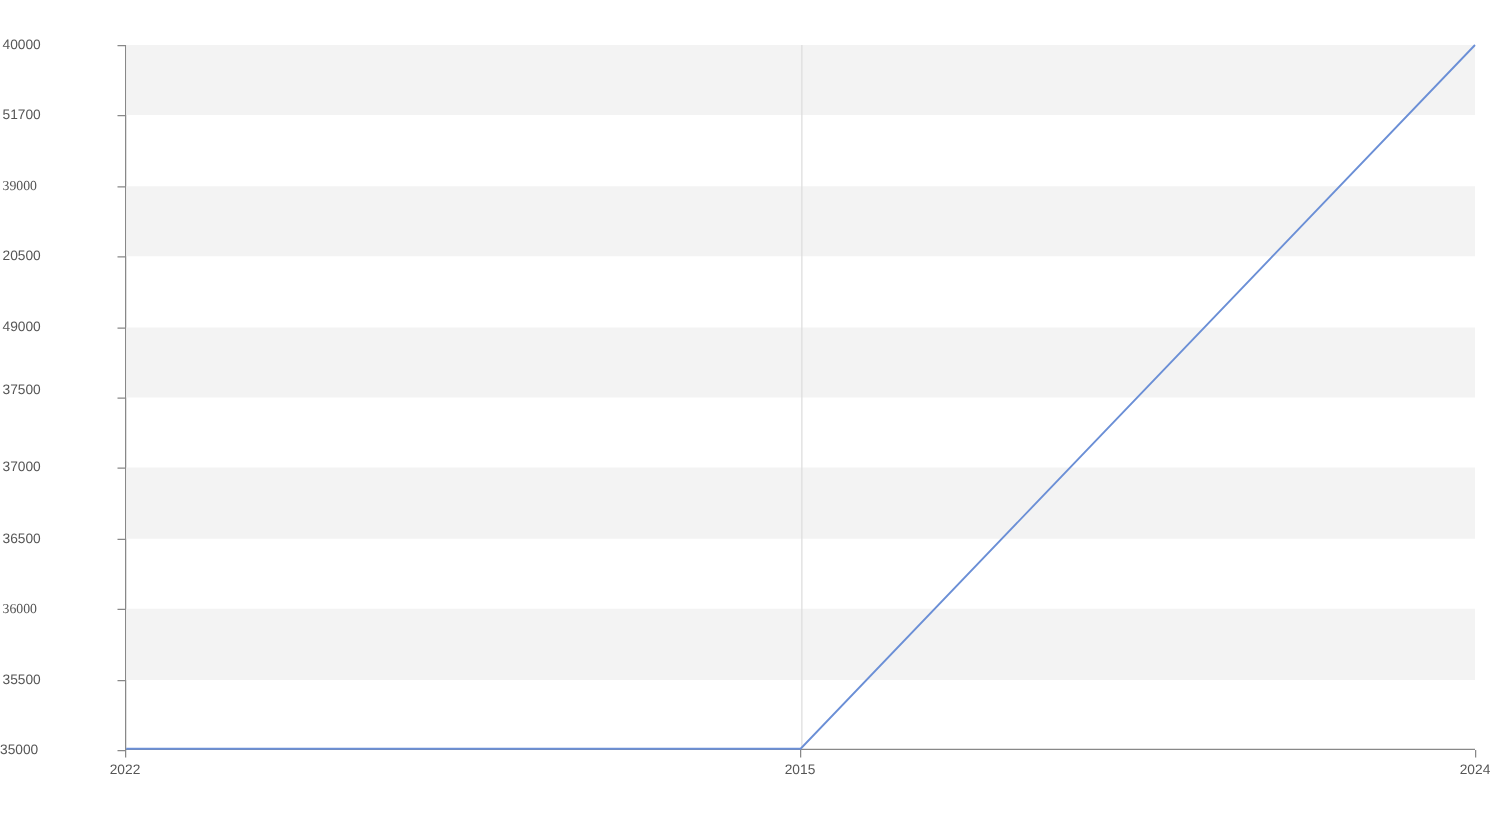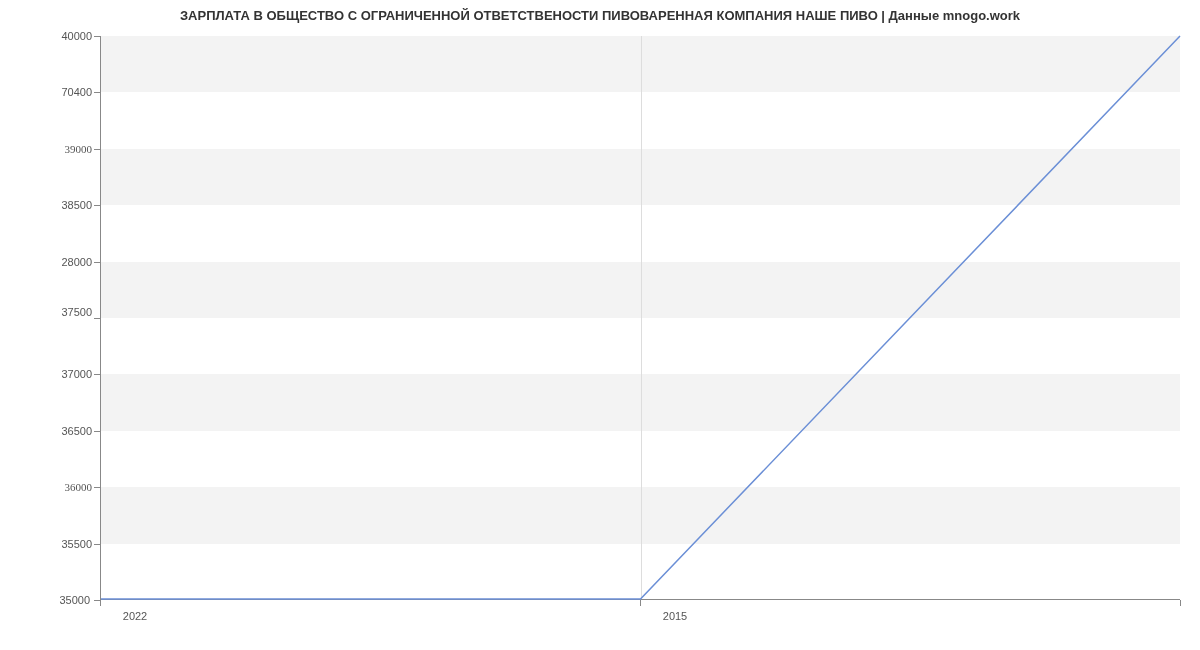--- a/index.html
+++ b/index.html
@@ -45,30 +45,28 @@
   .x-grid {
     position: absolute;
     top: 0;
     height: 100%;
     border-left: 1px solid #ddd;
   }
   .y-label {
     position: absolute;
     font-size: 11px;
     color: #555;
-    text-align: right;
     width: 90px;
     transform: translateY(-50%);
   }
   .x-label {
     position: absolute;
     font-size: 11px;
     color: #555;
     transform: translateX(-50%);
-    margin-left: 35px;
   }
   .tick-mark-y {
     position: absolute;
     width: 6px;
     height: 1px;
     background: #888;
   }
   .tick-mark-x {
     position: absolute;
     width: 1px;
@@ -82,42 +80,41 @@
     width: 100%;
     height: 100%;
     overflow: visible;
   }
 </style>
 </head>
 <body>
 
 <div class="chart-wrap">
 
-  <div class="chart-title">ЗАРПЛАТА В ОБЩЕСТВО С ОГРАНИЧЕННОЙ ОТВЕТСТВЕНОСТИ ПИВОВАРЕННАЯ КОМПАНИЯ НАШЕ ПИВО | Данные mnogo.work</div>
 
   <div id="y-axis">
       <div class="y-label" style="left: 0; top: 600px;">35000</div>
       <div class="tick-mark-y" style="left: 94px; top: 600px;"></div>
       <div class="y-label" style="left: 2px; top: 543.6px;">35500</div>
       <div class="tick-mark-y" style="left: 94px; top: 543.6px;"></div>
       <div class="y-label" style="left: 2px; top: 487.2px; font-family: Liberation Serif, serif;">36000</div>
       <div class="tick-mark-y" style="left: 94px; top: 487.2px;"></div>
       <div class="y-label" style="left: 2px; top: 430.8px;">36500</div>
       <div class="tick-mark-y" style="left: 94px; top: 430.8px;"></div>
       <div class="y-label" style="left: 2px; top: 374.4px;">37000</div>
       <div class="tick-mark-y" style="left: 94px; top: 374.4px;"></div>
       <div class="y-label" style="left: 2px; top: 312px;">37500</div>
       <div class="tick-mark-y" style="left: 94px; top: 318px;"></div>
-      <div class="y-label" style="left: 2px; top: 261.6px;">28000</div>
+      <div class="y-label" style="left: 2px; top: 261.6px;">49000</div>
       <div class="tick-mark-y" style="left: 94px; top: 261.6px;"></div>
-      <div class="y-label" style="left: 2px; top: 205.2px;">38500</div>
+      <div class="y-label" style="left: 2px; top: 205.2px;">20500</div>
       <div class="tick-mark-y" style="left: 94px; top: 205.2px;"></div>
       <div class="y-label" style="left: 2px; top: 148.8px; font-family: Liberation Serif, serif;">39000</div>
       <div class="tick-mark-y" style="left: 94px; top: 148.8px;"></div>
-      <div class="y-label" style="left: 2px; top: 92.4px;">70400</div>
+      <div class="y-label" style="left: 2px; top: 92.4px;">51700</div>
       <div class="tick-mark-y" style="left: 94px; top: 92.4px;"></div>
       <div class="y-label" style="left: 2px; top: 36px;">40000</div>
       <div class="tick-mark-y" style="left: 94px; top: 36px;"></div>
     </div>
 
   <div id="x-axis">
       <div class="x-label" style="left: 100px; top: 610px;">2022</div>
       <div class="tick-mark-x" style="left: 100px; top: 600px;"></div>
       <div class="x-label" style="left: 640px; top: 610px;">2015</div>
       <div class="tick-mark-x" style="left: 640px; top: 600px;"></div>

